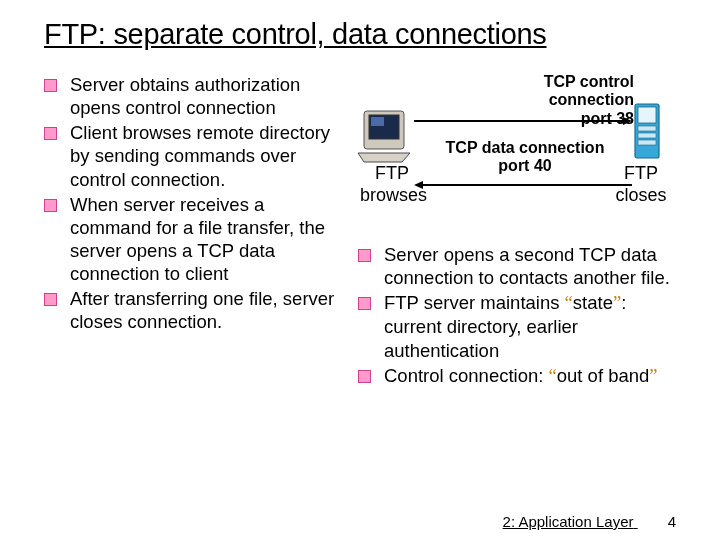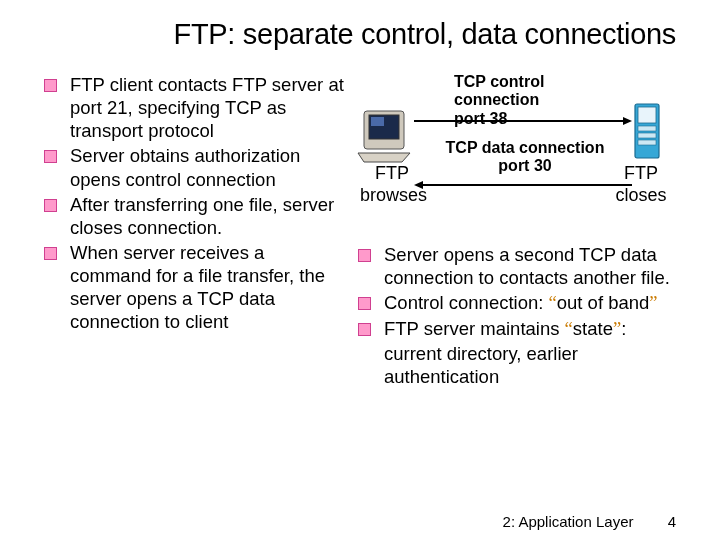--- a/index.html
+++ b/index.html
@@ -8,23 +8,23 @@
     height: 540px;
     font-family: "Trebuchet MS", Arial, sans-serif;
     background: #fff;
     color: #000;
     padding: 18px 44px 10px 44px;
     position: relative;
   }
   .title {
     font-size: 29px;
     font-weight: 400;
+    text-decoration: underline;
     margin-bottom: 22px;
     letter-spacing: -0.3px;
-    text-align: right;
   }
   .columns {
     display: flex;
     gap: 12px;
   }
   .left-col {
     flex: 0 0 302px;
   }
   .right-col {
     flex: 1;
@@ -50,21 +50,21 @@
     height: 164px;
     width: 312px;
     margin-left: -4px;
     margin-bottom: 6px;
   }
   .tcp-control {
     position: absolute;
     top: 0;
     left: 100px;
     width: 180px;
-    text-align: left;
+    text-align: right;
     font-size: 16px;
     font-weight: 700;
     line-height: 1.15;
   }
   .tcp-data {
     position: absolute;
     top: 66px;
     left: 78px;
     width: 186px;
     text-align: center;
@@ -116,78 +116,79 @@
     border-top: 4px solid transparent;
     border-bottom: 4px solid transparent;
     top: -4px;
   }
   .footer {
     position: absolute;
     bottom: 10px;
     right: 44px;
     font-size: 15px;
     font-family: "Comic Sans MS", cursive, sans-serif;
+    text-decoration: underline;
   }
   .page-num {
     display: inline-block;
     margin-left: 30px;
   }
 </style>
 </head>
 <body>
 
 <h1 class="title">FTP: separate control, data connections</h1>
 
 <div class="columns">
 
   <div class="left-col">
     <div class="bullet-item">
       <span class="bullet-marker">
           <svg width="13" height="13">
             <rect x="0.5" y="0.5" width="12" height="12" fill="#ff9acb" stroke="#d04090" stroke-width="1"></rect>
           </svg>
         </span>
-      <span class="bullet-text">FTP client contacts FTP server at port 21, specifying TCP as transport protocol</span>
-    </div>
-    <div class="bullet-item">
-      <span class="bullet-marker">
-          <svg width="13" height="13">
-            <rect x="0.5" y="0.5" width="12" height="12" fill="#ff9acb" stroke="#d04090" stroke-width="1"></rect>
-          </svg>
-        </span>
       <span class="bullet-text">Server obtains authorization opens control connection</span>
     </div>
     <div class="bullet-item">
       <span class="bullet-marker">
           <svg width="13" height="13">
             <rect x="0.5" y="0.5" width="12" height="12" fill="#ff9acb" stroke="#d04090" stroke-width="1"></rect>
           </svg>
         </span>
+      <span class="bullet-text">Client browses remote directory by sending commands over control connection.</span>
+    </div>
+    <div class="bullet-item">
+      <span class="bullet-marker">
+          <svg width="13" height="13">
+            <rect x="0.5" y="0.5" width="12" height="12" fill="#ff9acb" stroke="#d04090" stroke-width="1"></rect>
+          </svg>
+        </span>
+      <span class="bullet-text">When server receives a command for a file transfer, the server opens a TCP data connection to client</span>
+    </div>
+    <div class="bullet-item">
+      <span class="bullet-marker">
+          <svg width="13" height="13">
+            <rect x="0.5" y="0.5" width="12" height="12" fill="#ff9acb" stroke="#d04090" stroke-width="1"></rect>
+          </svg>
+        </span>
       <span class="bullet-text">After transferring one file, server closes connection.</span>
-    </div>
-    <div class="bullet-item">
-      <span class="bullet-marker">
-          <svg width="13" height="13">
-            <rect x="0.5" y="0.5" width="12" height="12" fill="#ff9acb" stroke="#d04090" stroke-width="1"></rect>
-          </svg>
-        </span>
-      <span class="bullet-text">When server receives a command for a file transfer, the server opens a TCP data connection to client</span>
     </div>
   </div>
 
   <div class="right-col">
 
     <div class="diagram">
       <div class="tcp-control">
         <span>TCP control connection</span><br>
         <span>port 38</span>
       </div>
       <div class="tcp-data">
         <span>TCP data connection</span><br>
-        <span>port 30</span>
+        <span>port 40</span>
       </div>
 
       <div class="client-icon">
         <svg width="60" height="56">
 
           <polygon points="4,46 56,46 48,55 10,55" fill="#d8d2c6" stroke="#4a4a4a" stroke-width="1"></polygon>
 
           <rect x="10" y="4" width="40" height="38" rx="3" fill="#cfc9bd" stroke="#555" stroke-width="1"></rect>
 
           <rect x="15" y="8" width="30" height="24" fill="#1a2a4a" stroke="#333"></rect>
@@ -232,29 +233,29 @@
           </svg>
         </span>
       <span class="bullet-text">Server opens a second TCP data connection to contacts another file.</span>
     </div>
     <div class="bullet-item">
       <span class="bullet-marker">
           <svg width="13" height="13">
             <rect x="0.5" y="0.5" width="12" height="12" fill="#ff9acb" stroke="#d04090" stroke-width="1"></rect>
           </svg>
         </span>
+      <span class="bullet-text">FTP server maintains <span class="quote">“</span>state<span class="quote">”</span>: current directory, earlier authentication</span>
+    </div>
+    <div class="bullet-item">
+      <span class="bullet-marker">
+          <svg width="13" height="13">
+            <rect x="0.5" y="0.5" width="12" height="12" fill="#ff9acb" stroke="#d04090" stroke-width="1"></rect>
+          </svg>
+        </span>
       <span class="bullet-text">Control connection: <span class="quote">“</span>out of band<span class="quote">”</span></span>
-    </div>
-    <div class="bullet-item">
-      <span class="bullet-marker">
-          <svg width="13" height="13">
-            <rect x="0.5" y="0.5" width="12" height="12" fill="#ff9acb" stroke="#d04090" stroke-width="1"></rect>
-          </svg>
-        </span>
-      <span class="bullet-text">FTP server maintains <span class="quote">“</span>state<span class="quote">”</span>: current directory, earlier authentication</span>
     </div>
 
   </div>
 </div>
 
 <div class="footer">
   <span>2: Application Layer</span>
   <span class="page-num">4</span>
 </div>
 

